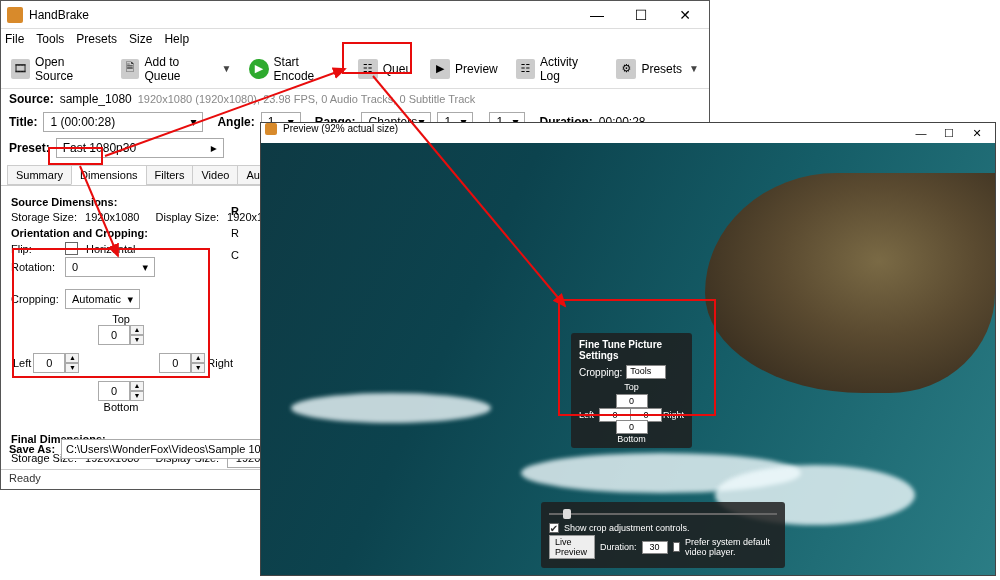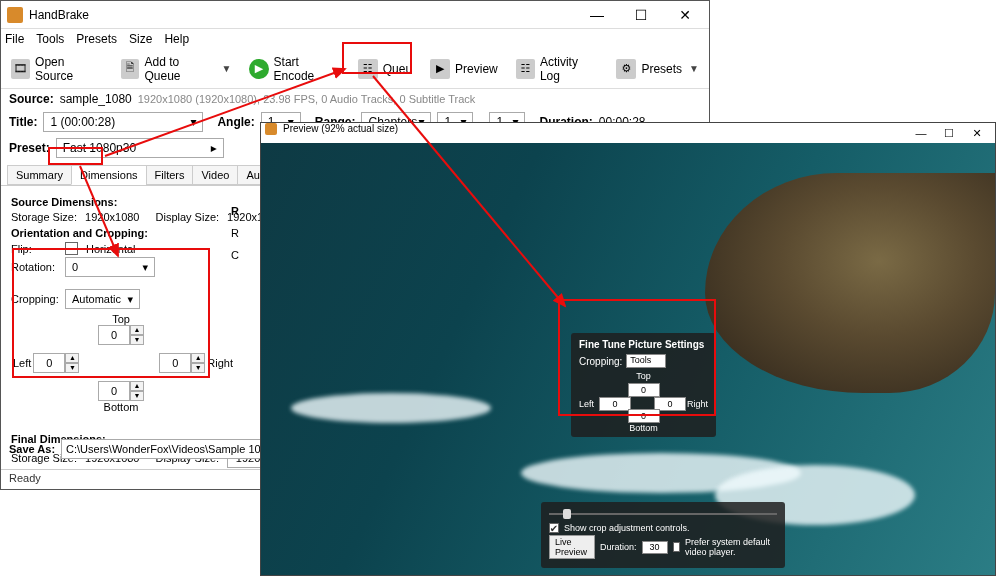--- a/index.html
+++ b/index.html
@@ -48,21 +48,21 @@
 .pv-titlebar .t { flex: 1; }
 .pv-img { position: absolute; top: 20px; left: 0; right: 0; bottom: 0; background:
   linear-gradient(115deg, #0e3a44 0%, #0c434e 30%, #155d67 60%, #2b7d85 100%);
   overflow: hidden; }
 .rock { position: absolute; right: 0; top: 30px; width: 290px; height: 220px; background: radial-gradient(ellipse at 60% 40%, #7a6a45 0%, #5a4a30 40%, #3a2f20 80%); border-radius: 50% 0 40% 60% / 60% 0 50% 50%; }
 .foam { position: absolute; background: rgba(240,250,252,0.8); filter: blur(2px); }
 .foam.f1 { left: 30px; top: 250px; width: 200px; height: 30px; border-radius: 50%; }
 .foam.f2 { left: 260px; top: 310px; width: 280px; height: 40px; border-radius: 50%; }
 .foam.f3 { right: 80px; bottom: 50px; width: 200px; height: 60px; border-radius: 50%; }
 .pv-panel { position: absolute; background: rgba(30,30,30,0.85); color: #fff; font-size: 10px; border-radius: 3px; }
-.fine-tune { left: 310px; top: 190px; width: 145px; padding: 6px 8px 8px; }
+.fine-tune { left: 310px; top: 190px; width: 121px; padding: 6px 8px 8px; }
 .fine-tune .ft-title { font-weight: 600; font-size: 10px; margin-bottom: 4px; }
 .ft-row { display: flex; align-items: center; gap: 4px; margin: 3px 0; }
 .ft-input { width: 32px; height: 14px; background: #fff; color: #000; font-size: 9px; text-align: center; border: 1px solid #888; }
 .ft-select { background: #fff; color: #000; border: 1px solid #888; height: 14px; font-size: 9px; padding: 0 14px 0 3px; position: relative; }
 .ft-crop { position: relative; height: 58px; margin-top: 2px; }
 .ft-crop .lbl { font-size: 9px; position: absolute; }
 .bottom-panel { left: 280px; bottom: 7px; width: 244px; padding: 5px 8px 7px; }
 .slider-track { height: 2px; background: #666; position: relative; margin: 6px 0 8px; }
 .slider-handle { position: absolute; left: 6%; top: -4px; width: 8px; height: 10px; background: #ddd; border-radius: 2px; }
 .bp-row { display: flex; align-items: center; gap: 5px; margin: 2px 0; font-size: 9px; }

